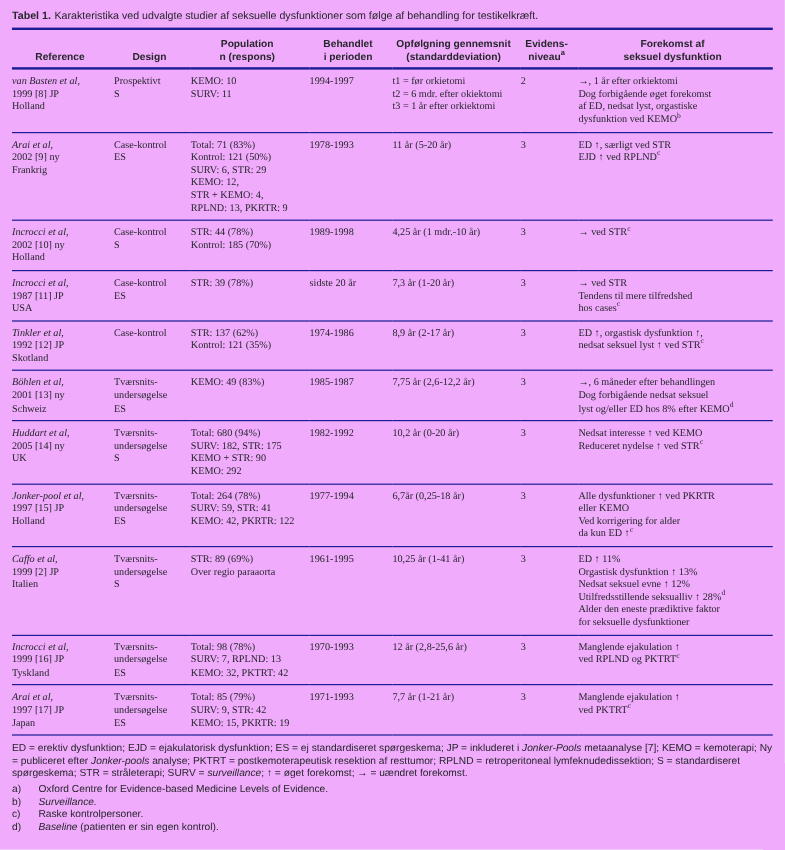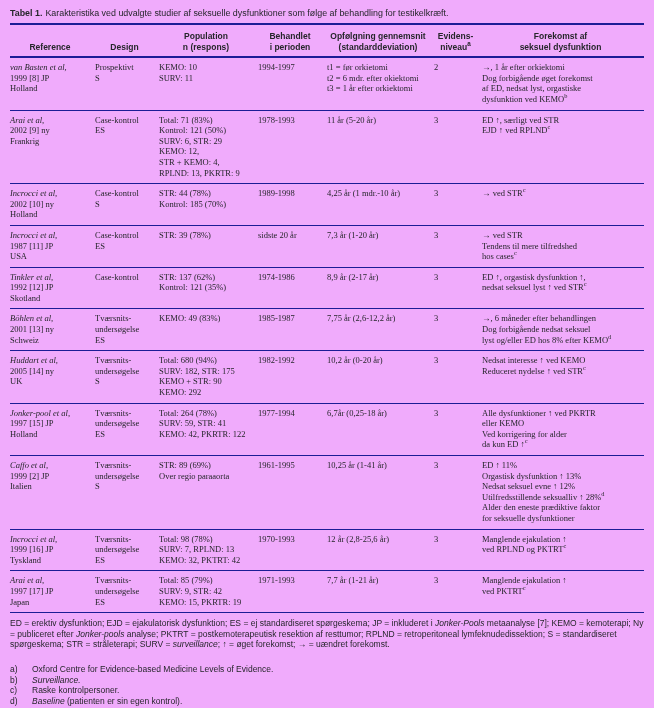--- a/index.html
+++ b/index.html
@@ -25,21 +25,21 @@
   }
   tbody td{
     vertical-align:top;
     padding:4px 5px 5px 0;
   }
   tbody tr{border-bottom:1.4px solid #1c1c96;font-family:Liberation Serif, serif;}
   td.ref .au{font-style:italic;}
   sup{font-size:6.3px;line-height:0;vertical-align:super;}
   i{font-style:italic;}
   .footnotes{margin-top:5px;width:634px;}
-  .fn-legend{margin:0 0 14px 0;}
+  .fn-legend{margin:0 0 2px 0;}
   .fn-item{display:flex;}
   .fn-marker{width:22px;flex:none;}
   .fn-text{flex:1;}
 </style>
 </head>
 <body>
 
 <div class="page">
   <div class="title">
     <span class="tlabel">Tabel 1.</span><span>Karakteristika ved udvalgte studier af seksuelle dysfunktioner som følge af behandling for testikelkræft.</span>

